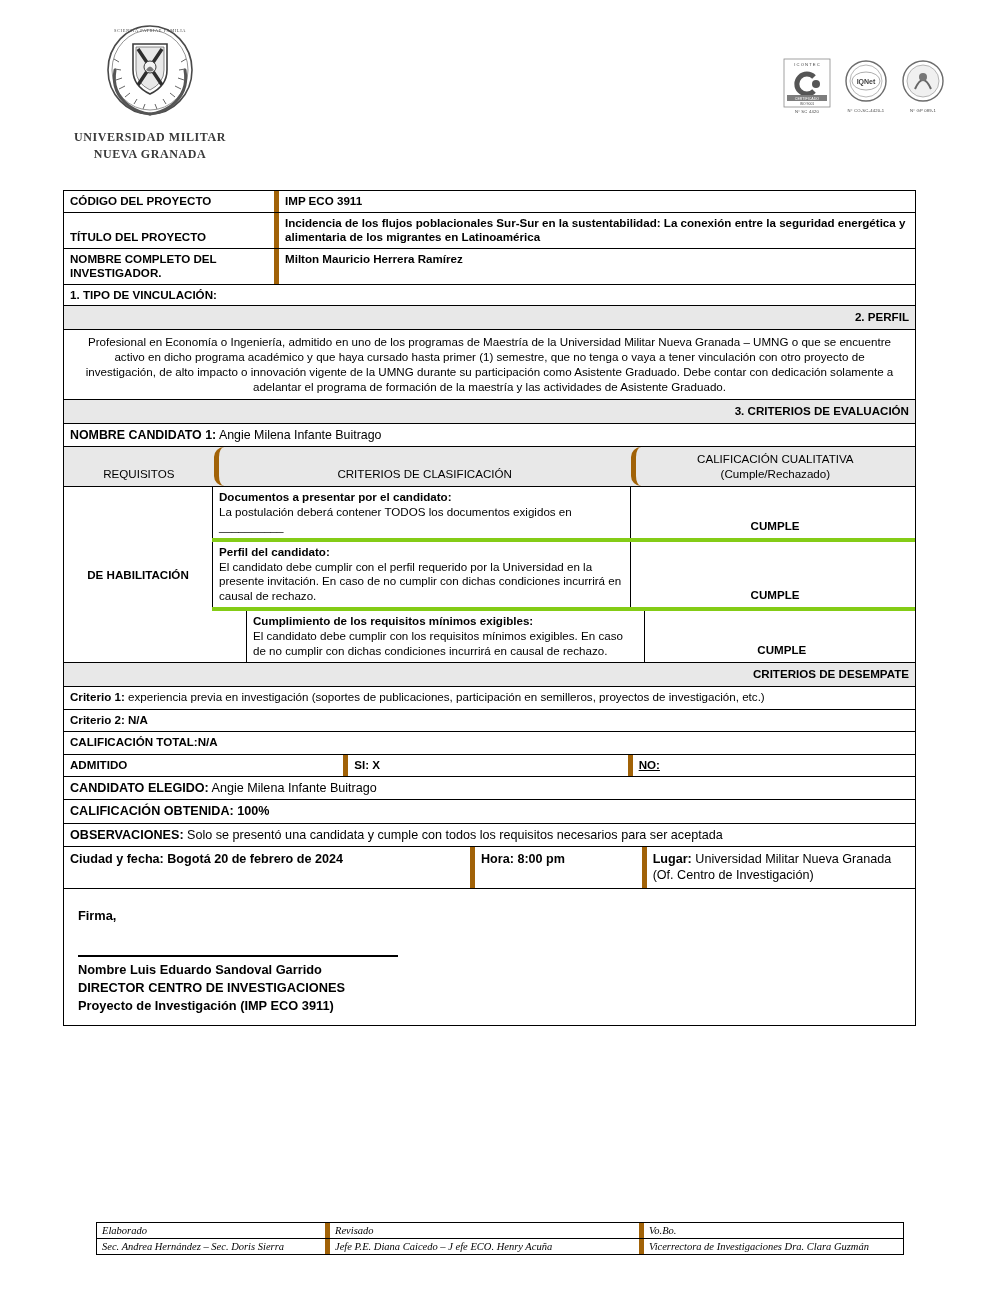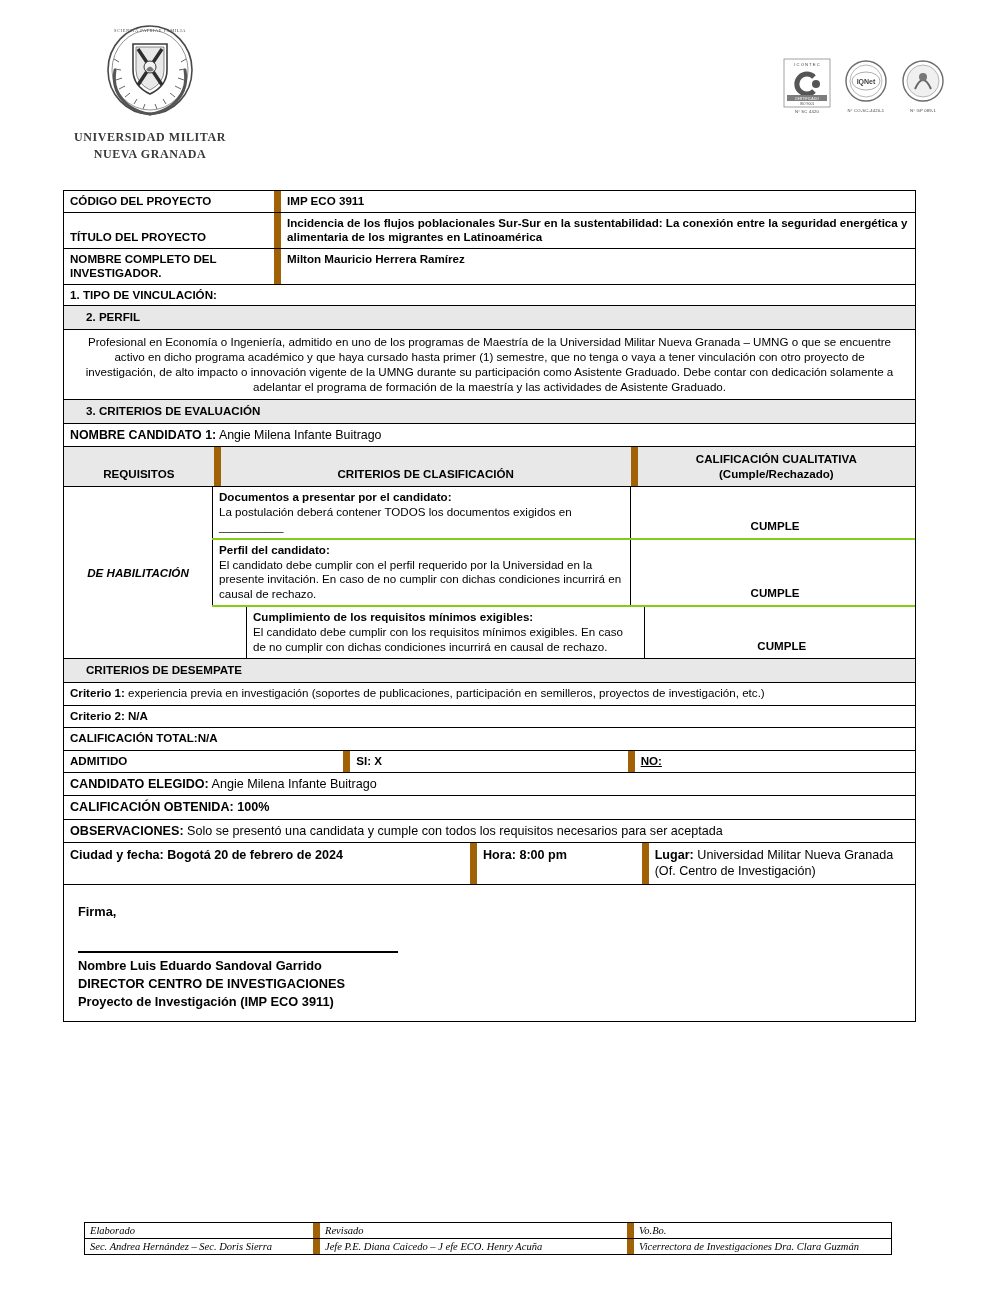--- a/index.html
+++ b/index.html
@@ -87,21 +87,21 @@
     display: flex;
     border-bottom: 1px solid #000;
     box-sizing: border-box;
   }
   .cell {
     padding: 3px 6px;
     box-sizing: border-box;
   }
   .b { font-weight: bold; }
   .shade { background: #e8e8e8; }
-  .vline { border-left: 7px solid #a16207; }
+  .vline { border-left: 5px solid #a16207; }
 
   .title-row .cell {
     padding: 6px 6px 8px 6px;
     text-align: center;
     font-weight: bold;
     line-height: 15px;
     width: 100%;
   }
   .lbl-col { width: 210px; }
   .val-col { width: 641px; }
@@ -117,40 +117,40 @@
   }
 
   .cand-row .cell { width:100%; font-size: 12.4px; padding: 4px 6px; }
 
   .hdr-req { width: 150px; }
   .hdr-crit { width: 418px; }
   .hdr-cal { width: 285px; }
 
   .hdr-row .cell {
     text-align: center;
-    font-weight: bold;
+    font-weight: normal;
     padding: 5px 4px;
+    border-radius: 10px;
   }
 
   .habil-wrap { display: flex; border-bottom: 1px solid #000; }
   .habil-label {
     width: 150px;
     display: flex;
     align-items: center;
     justify-content: center;
     font-weight: bold;
     text-align: center;
     padding: 3px;
     box-sizing: border-box;
-    font-style: italic;
   }
   .habil-right { width: 703px; }
   .habil-item {
     display: flex;
-    border-bottom: 2px solid #84cc16;
+    border-bottom: 4px solid #84cc16;
   }
   .habil-item:last-child { border-bottom: none; margin-left: 34px; }
   .habil-desc {
     width: 418px;
     padding: 3px 6px 4px 6px;
     border-left: 1px solid #000;
     box-sizing: border-box;
     line-height: 14.6px;
   }
   .habil-res {
@@ -159,23 +159,23 @@
     box-sizing: border-box;
     display: flex;
     align-items: flex-end;
     justify-content: center;
     font-weight: bold;
     padding: 3px 4px 5px 8px;
   }
 
   .section-row .cell {
     width: 100%;
-    text-align: left;
+    text-align: right;
     font-weight: bold;
-    padding: 4px 22px;
+    padding: 4px 6px;
   }
 
   .crit-row .cell { width: 100%; padding: 3px 6px 4px 6px; line-height: 14.8px; }
 
   .adm-a { width: 280px; }
   .adm-b { width: 285px; }
   .adm-c { width: 288px; text-decoration: underline; }
 
   .obs-row .cell { width:100%; font-size:12.6px; padding:4px 6px; }
 
@@ -193,21 +193,21 @@
   .sig-line {
     width: 320px;
     border-bottom: 2px solid #000;
     height: 30px;
     margin-bottom: 4px;
   }
 
   
   .footer {
     position: absolute;
-    left: 84px;
+    left: 96px;
     top: 1222px;
     width: 808px;
     border: 1px solid #000;
     border-bottom: none;
     font-family: "Liberation Serif", serif;
     font-style: italic;
     font-size: 10.5px;
     box-sizing: border-box;
   }
   .footer .row { border-bottom: 1px solid #000; }

